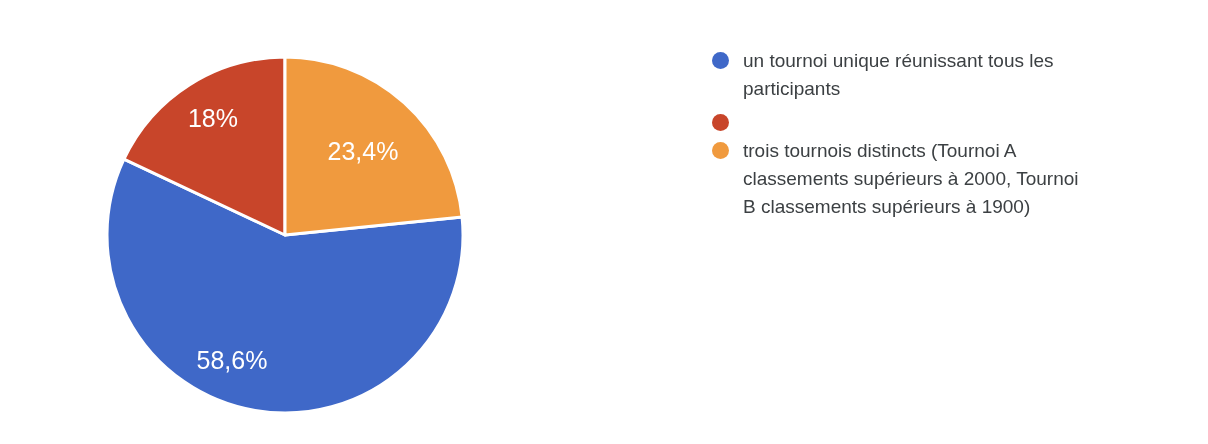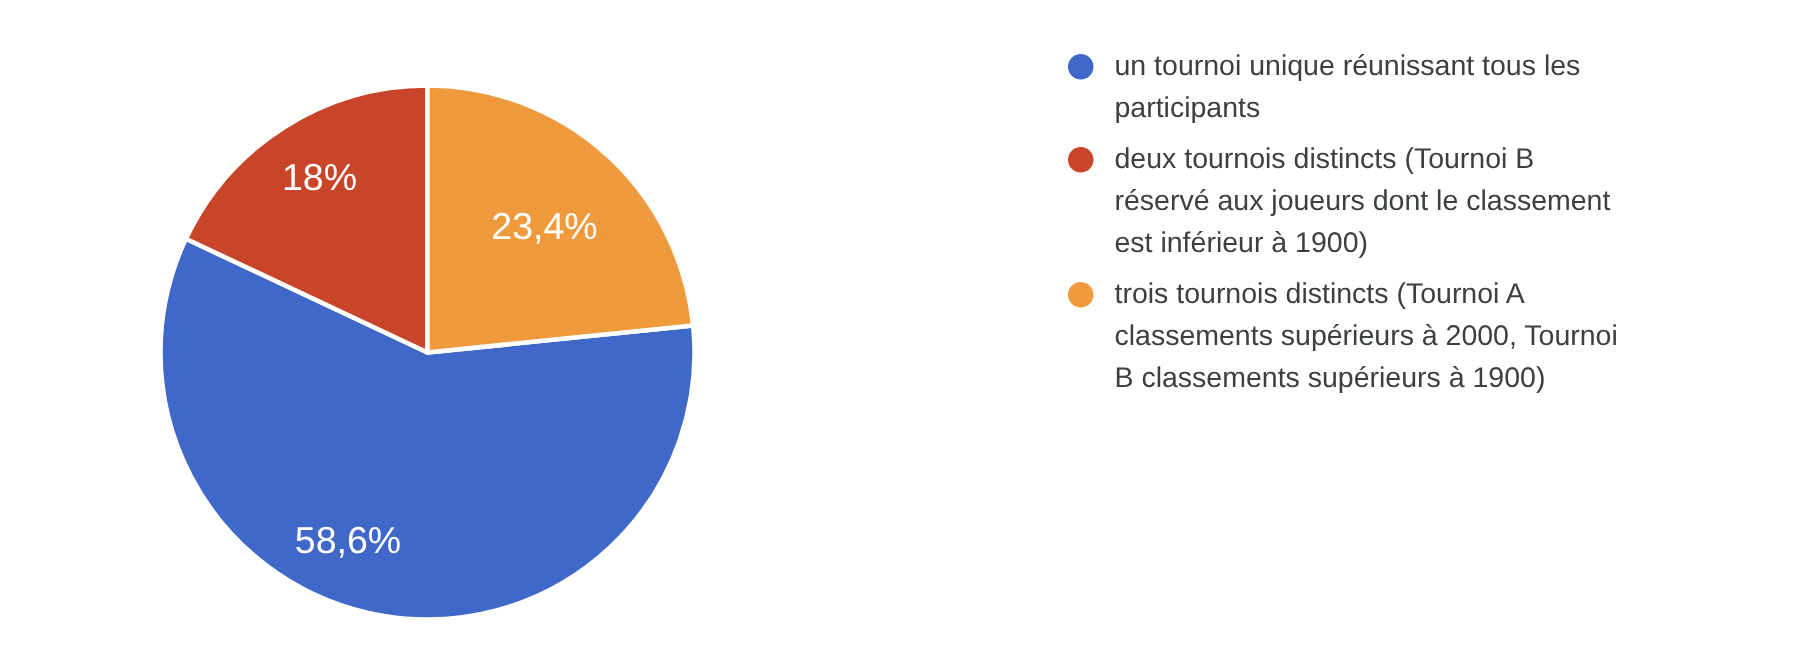--- a/index.html
+++ b/index.html
@@ -39,21 +39,21 @@
     font-size: 25px;
     fill: #ffffff;
     text-anchor: middle;
     dominant-baseline: middle;
   }
 
   
   .legend {
     position: absolute;
     left: 712px;
-    top: 31px;
+    top: 47px;
     width: 480px;
   }
   .legend-item {
     display: flex;
     align-items: flex-start;
     margin-bottom: 6px;
   }
   .legend-marker {
     flex: 0 0 auto;
     width: 17px;
@@ -94,23 +94,20 @@
   <div class="legend">
 
     <div class="legend-item">
       <span class="legend-marker" id="legend-marker-0" style="background: rgb(63, 104, 200);"></span>
       <span class="legend-label">un tournoi unique réunissant tous les
 participants</span>
     </div>
 
     <div class="legend-item">
       <span class="legend-marker" id="legend-marker-1" style="background: rgb(200, 69, 42);"></span>
-      <span class="legend-label">deux tournois distincts (Tournoi B
-réservé aux joueurs dont le classement
-est inférieur à 1900)</span>
     </div>
 
     <div class="legend-item">
       <span class="legend-marker" id="legend-marker-2" style="background: rgb(240, 154, 62);"></span>
       <span class="legend-label">trois tournois distincts (Tournoi A
 classements supérieurs à 2000, Tournoi
 B classements supérieurs à 1900)</span>
     </div>
 
   </div>

